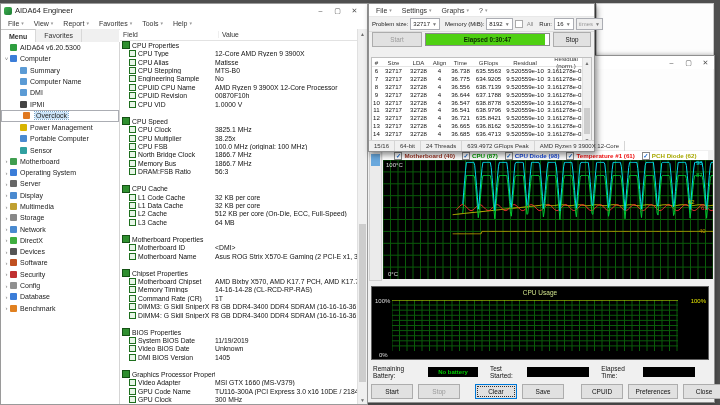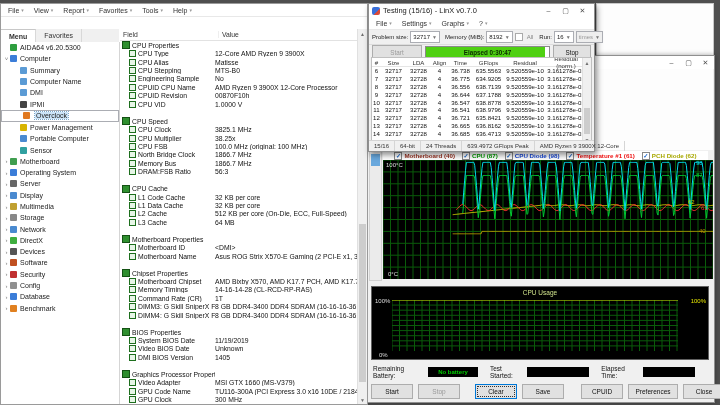--- a/index.html
+++ b/index.html
@@ -271,20 +271,29 @@
       <div class="btn disabled" style="width: 40px;">Stop</div>
       <div class="btn focus" style="width: 40px; margin-left: 10px;">Clear</div>
       <div class="btn" style="width: 40px;">Save</div>
       <div class="btn" style="width: 40px; margin-left: 12px;">CPUID</div>
       <div class="btn" style="width: 48px;">Preferences</div>
       <div class="btn" style="width: 40px; margin-left: auto;">Close</div>
     </div>
 </div>
 
 <div class="win" id="aida">
+  <div class="tbar">
+    <div class="appico" style="background:linear-gradient(135deg,#3fae4f,#1e7e34);"></div>
+    <span>AIDA64 Engineer</span>
+    <div class="winbtns" style="margin-right:4px;">
+      <div class="winbtn">–</div>
+      <div class="winbtn">▢</div>
+      <div class="winbtn">✕</div>
+    </div>
+  </div>
   <div class="menubar" id="aida-menubar">
       <div class="menuitem">
         <span>File</span>
         <span class="dd">▾</span>
       </div>
       <div class="menuitem">
         <span>View</span>
         <span class="dd">▾</span>
       </div>
       <div class="menuitem">
@@ -704,29 +713,20 @@
       </div>
   </div>
   <div id="aida-scroll">
     <div class="sarrow">▲</div>
     <div id="aida-thumb"></div>
     <div class="sarrow" style="position:absolute;bottom:0;left:0;right:0;">▼</div>
   </div>
 </div>
 
 <div class="win" id="linx">
-  <div class="tbar">
-    <div class="appico" style="background:linear-gradient(135deg,#3a6fd8 60%,#d84a3a 60%);"></div>
-    <span>Testing (15/16) - LinX v0.7.0</span>
-    <div class="winbtns" style="margin-right:3px;">
-      <div class="winbtn">–</div>
-      <div class="winbtn">▢</div>
-      <div class="winbtn">✕</div>
-    </div>
-  </div>
   <div class="menubar" id="linx-menubar">
       <div class="menuitem">
         <span>File</span>
         <span class="dd">▾</span>
       </div>
       <div class="menuitem">
         <span>Settings</span>
         <span class="dd">▾</span>
       </div>
       <div class="menuitem">

